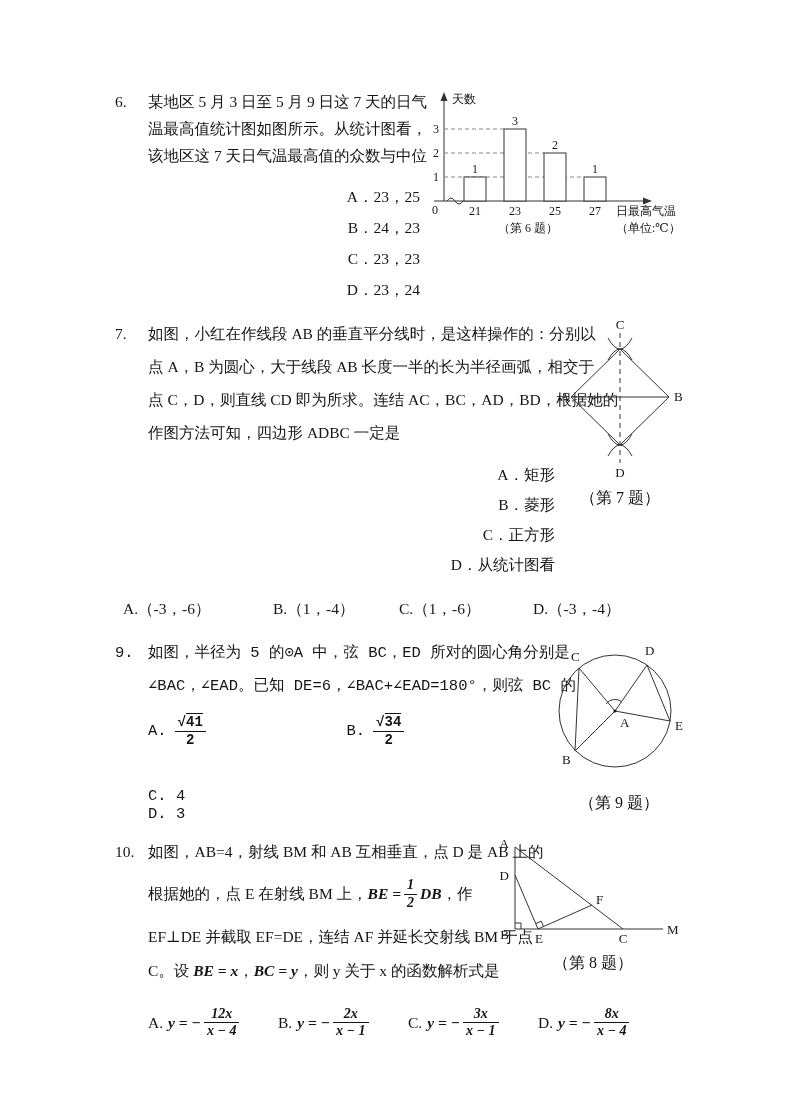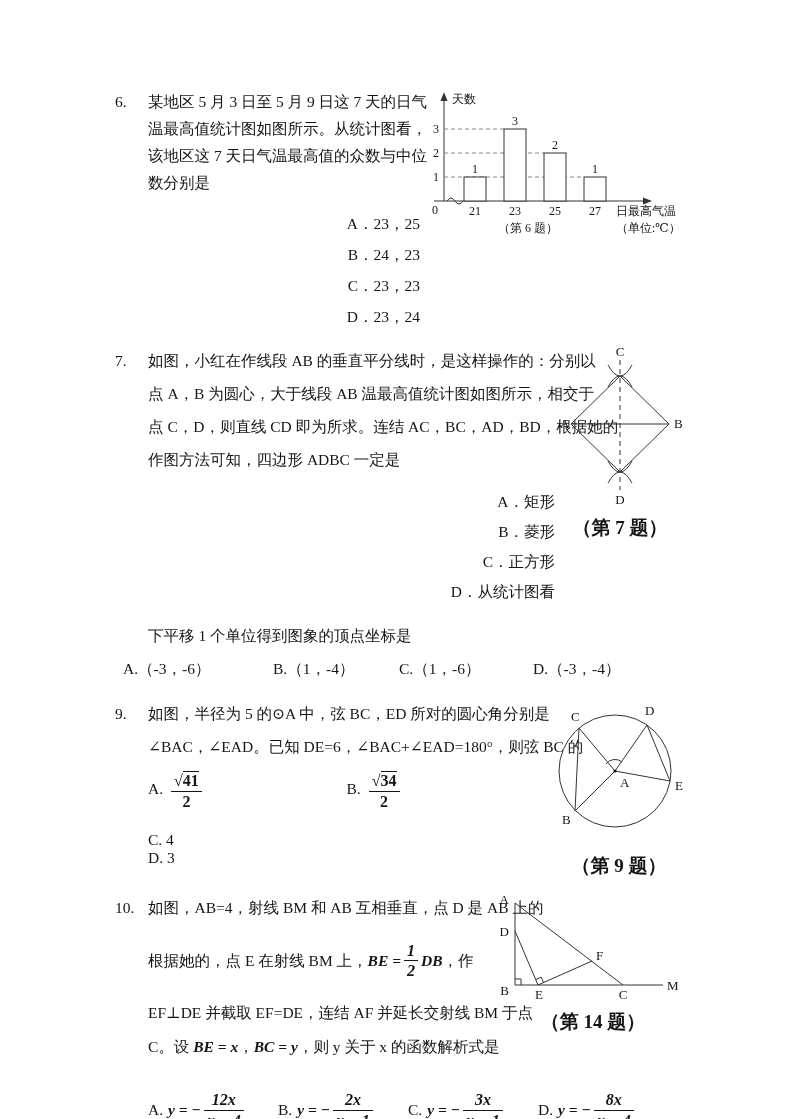--- a/index.html
+++ b/index.html
@@ -15,47 +15,47 @@
   .col-fig { flex:0 0 auto; text-align:center; }
   .ql { font-size:15.5px; white-space:nowrap; }
   .qnum { display:inline-block; width:33px; }
   .indent { padding-left:33px; }
   .opts { margin-top:12px;text-align:right; }
   .opt-row { padding-left:33px; font-size:15.5px; }
   .opt { display:inline-block; }
   .mi { font-style:italic; font-weight:bold; }
   sup { font-size:10px; }
   .frac { display:inline-flex; flex-direction:column; text-align:center;
-          vertical-align:middle; line-height:1.2; margin:16px 3px; font-size:16px; }
+          vertical-align:middle; line-height:1.2; margin:8px 3px; font-size:14px; }
   .frac .num { border-bottom:1.3px solid #151515; padding:0 3px; }
   .frac .den { padding:0 3px; }
   .radicand { border-top:1.3px solid #151515; }
   .bold { font-weight:bold; }
   svg text { font-family:"Liberation Serif","DejaVu Serif",serif; }
-  .fig-caption { text-align:center; font-size:19px; margin-top:2px;font-weight:bold; }
+  .fig-caption { text-align:center; font-size:16px; margin-top:2px; }
 
   
   .q6 .col-text { width:305px; }
   .q6 .ql { line-height:27px; }
   .q6 .opt-row { line-height:31px; }
   .q6 .opt { width:192px; }
   
   .q7 .col-text { width:440px; }
   .q7 .ql { line-height:33px; }
   .q7 .opts { margin-top:11px; }
   .q7 .opt-row { line-height:30px; }
   .q7 .opt { width:242px; }
   
   .q8 .ql { line-height:33px; }
   .q8 .opt-row { padding-left:8px; line-height:33px; }
   .q8 .opt { width:150px; }
   .q8 .opt.w2 { width:126px; }
   .q8 .opt.w3 { width:134px; }
   
-  .q9 .col-text { width:430px; }
+  .q9 .col-text { width:430px;font-family:Liberation Mono, monospace; }
   .q9 .ql { line-height:33px; }
   .q9 .opt-row.fracrow { display:flex; align-items:center; height:52px; margin-top:2px; }
   .q9 .opt { width:242px; }
   .q9 .opt .frac { margin-left:8px; }
   
   .q10 .col-text { width:378px; }
   .q10 .ql { line-height:34px; }
   .q10 .ql.fr { line-height:40px; display:flex; align-items:center; white-space:nowrap; }
   .q10-opts { display:flex; align-items:center; padding-left:33px; margin-top:10px; font-size:15.5px; }
   .q10-opts .opt-math { display:inline-flex; align-items:center; width:130px; }
@@ -65,21 +65,20 @@
 <body>
 
 <div class="page">
 
   <section class="q q6">
     <div class="row">
       <div class="col-text">
         <p class="ql"><span class="qnum">6.</span><span>某地区 5 月 3 日至 5 月 9 日这 7 天的日气</span></p>
         <p class="ql indent">温最高值统计图如图所示。从统计图看，</p>
         <p class="ql indent">该地区这 7 天日气温最高值的众数与中位</p>
-        <p class="ql indent">数分别是</p>
         <div class="opts">
           <div class="opt-row">
             <span class="opt">A．23，25</span><span class="opt">B．24，23</span>
           </div>
           <div class="opt-row">
             <span class="opt">C．23，23</span><span class="opt">D．23，24</span>
           </div>
         </div>
       </div>
       <div class="col-fig">
@@ -122,21 +121,21 @@
           </g>
         </svg>
       </div>
     </div>
   </section>
 
   <section class="q q7">
     <div class="row">
       <div class="col-text">
         <p class="ql"><span class="qnum">7.</span><span>如图，小红在作线段 AB 的垂直平分线时，是这样操作的：分别以</span></p>
-        <p class="ql indent">点 A，B 为圆心，大于线段 AB 温最高值统计图如图所示，相交于</p>
+        <p class="ql indent">点 A，B 为圆心，大于线段 AB 长度一半的长为半径画弧，相交于</p>
         <p class="ql indent">点 C，D，则直线 CD 即为所求。连结 AC，BC，AD，BD，根据她的</p>
         <p class="ql indent">作图方法可知，四边形 ADBC 一定是</p>
         <div class="opts">
           <div class="opt-row">
             <span class="opt">A．矩形</span><span class="opt">B．菱形</span>
           </div>
           <div class="opt-row">
             <span class="opt">C．正方形</span><span class="opt">D．从统计图看</span>
           </div>
         </div>
@@ -161,42 +160,41 @@
             <text x="119" y="84">B</text>
             <text x="65" y="160" text-anchor="middle">D</text>
           </g>
         </svg>
         <div class="fig-caption">（第 7 题）</div>
       </div>
     </div>
   </section>
 
   <section class="q q8">
-    <p class="ql indent">下平移 1 个单位得到图象的顶点坐标是</p>
     <div class="opt-row">
       <span class="opt">A.（-3，-6）</span><span class="opt w2">B.（1，-4）</span><span class="opt w3">C.（1，-6）</span><span class="opt">D.（-3，-4）</span>
     </div>
   </section>
 
   <section class="q q9">
     <div class="row">
       <div class="col-text">
         <p class="ql"><span class="qnum">9.</span><span>如图，半径为 5 的⊙A 中，弦 BC，ED 所对的圆心角分别是</span></p>
         <p class="ql indent">∠BAC，∠EAD。已知 DE=6，∠BAC+∠EAD=180°，则弦 BC 的</p>
         <div class="opt-row fracrow">
           <span class="opt"><span>A.</span><span class="frac bold">
                 <span class="num"><span>√</span><span class="radicand">41</span></span>
                 <span class="den">2</span>
               </span></span>
           <span class="opt"><span>B.</span><span class="frac bold">
                 <span class="num"><span>√</span><span class="radicand">34</span></span>
                 <span class="den">2</span>
               </span></span>
         </div>
-        <div class="opt-row" style="margin-top:14px;">
+        <div class="opt-row" style="margin-top:30px;">
           <span class="opt">C. 4</span><span class="opt">D. 3</span>
         </div>
       </div>
       <div class="col-fig">
         <svg width="148" height="150" viewBox="0 0 148 150">
           <circle cx="70" cy="74" r="56" stroke="#333" stroke-width="1" fill="none"></circle>
           <g stroke="#333" stroke-width="1" fill="none">
             <line x1="70" y1="74" x2="34" y2="31"></line>
             <line x1="70" y1="74" x2="30" y2="114"></line>
             <line x1="70" y1="74" x2="102" y2="28"></line>
@@ -250,21 +248,21 @@
           <g font-size="13" fill="#151515">
             <text x="16" y="13" text-anchor="end">A</text>
             <text x="16" y="45" text-anchor="end">D</text>
             <text x="16" y="104" text-anchor="end">B</text>
             <text x="46" y="108" text-anchor="middle">E</text>
             <text x="130" y="108" text-anchor="middle">C</text>
             <text x="174" y="99">M</text>
             <text x="103" y="69">F</text>
           </g>
         </svg>
-        <div class="fig-caption">（第 14 题）</div>
+        <div class="fig-caption">（第 8 题）</div>
       </div>
     </div>
     <div class="q10-opts">
       <span class="opt-math">
           <span class="lbl">A.</span>
           <span class="mi">y = −</span>
           <span class="frac">
             <span class="num mi">12x</span>
             <span class="den mi">x − 4</span>
           </span>

